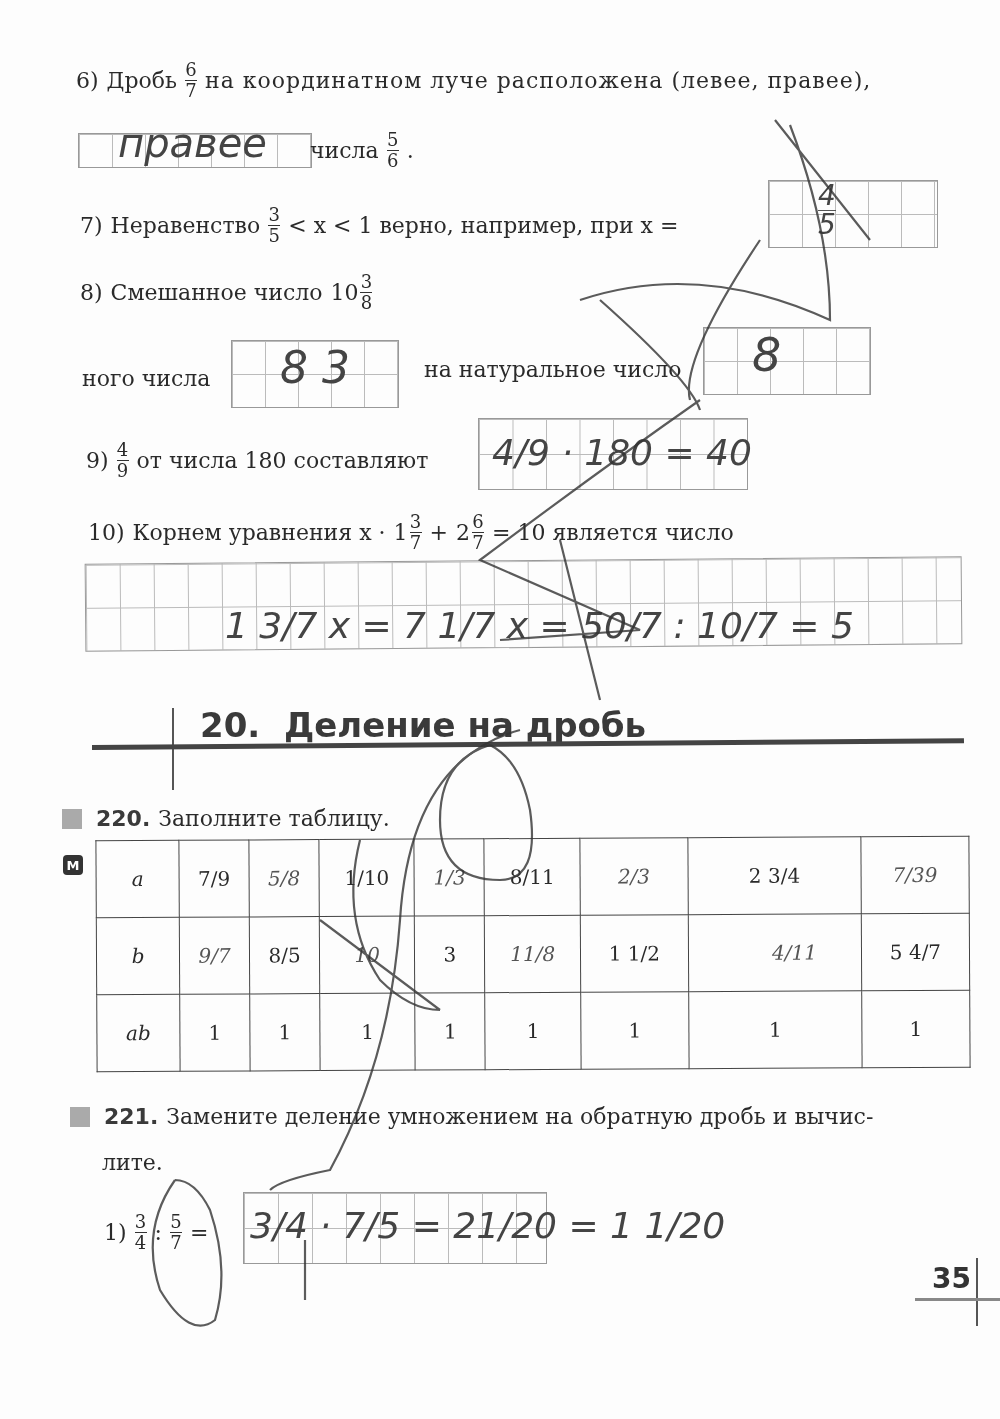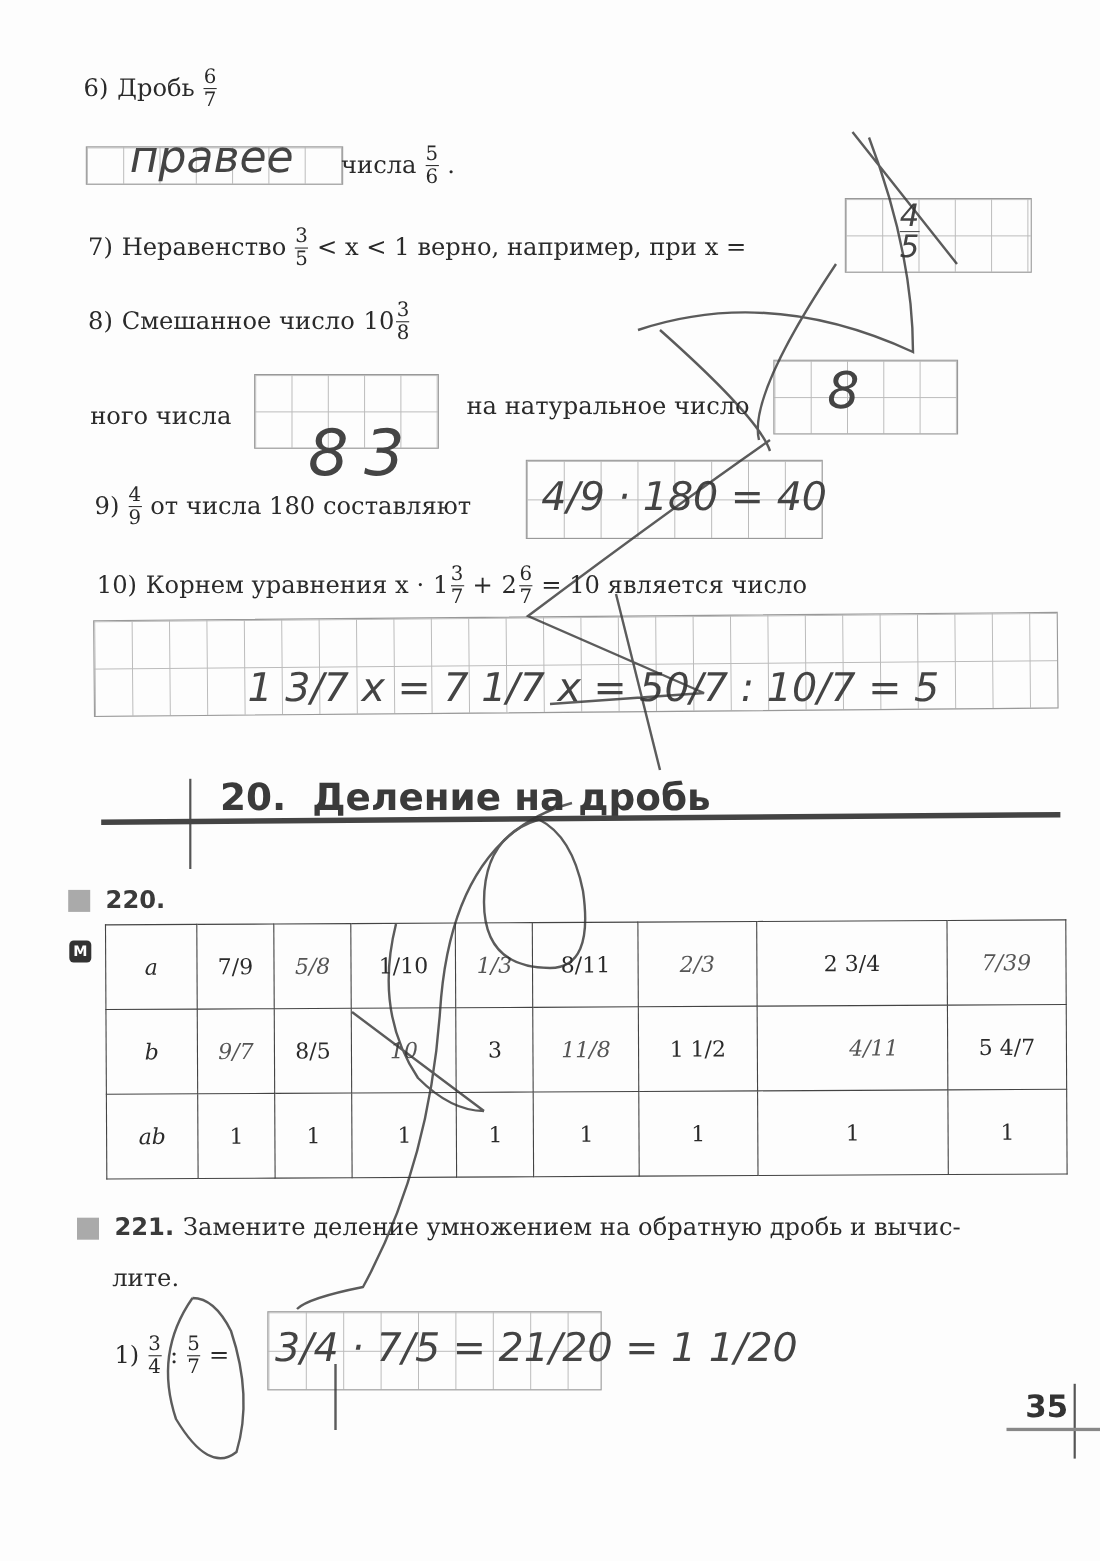--- a/index.html
+++ b/index.html
@@ -28,20 +28,21 @@
 <body>
 
 <div class="abs line" style="left:76px;top:60px;">
   <span>6)</span>
   <span>Дробь</span>
   <span class="frac">
     <span>6</span>
       <span class="bar"></span>
       <span>7</span>
   </span>
+  <span style="letter-spacing:1px;">на координатном луче расположена (левее, правее),</span>
 </div>
 <div class="grid" style="left:78px;top:133px;width:232px;height:33px;"></div>
 <div class="hw" style="left:118px;top:120px;font-size:40px;">правее</div>
 <div class="abs line" style="left:310px;top:130px;">
   <span>числа</span>
   <span class="frac">
     <span>5</span>
       <span class="bar"></span>
       <span>6</span>
   </span>
@@ -76,21 +77,21 @@
         <span>3</span>
         <span class="bar"></span>
         <span>8</span>
       </span>
   </span>
 </div>
 <div class="abs line" style="left:82px;top:366px;">
   <span>ного числа</span>
 </div>
 <div class="grid" style="left:231px;top:340px;width:166px;height:66px;"></div>
-<div class="hw" style="left:280px;top:342px;font-size:58px;letter-spacing:14px;margin-top:36px;">83</div>
+<div class="hw" style="left:280px;top:342px;font-size:44px;letter-spacing:14px;">83</div>
 <div class="abs line" style="left:424px;top:357px;align-items:center;">
   <span>на натуральное число</span>
 </div>
 <div class="grid" style="left:703px;top:327px;width:166px;height:66px;"></div>
 <div class="hw" style="left:752px;top:328px;font-size:46px;">8</div>
 
 <div class="abs line" style="left:86px;top:440px;">
   <span>9)</span>
   <span class="frac">
     <span>4</span>
@@ -129,20 +130,21 @@
 
 <div class="abs" style="left:172px;top:708px;width:2px;height:82px;background:#555;"></div>
 <div class="abs heading" style="left:200px;top:705px;">
   <span>20.</span>&nbsp;&nbsp;<span>Деление на дробь</span>
 </div>
 <div class="abs" style="left:92px;top:745px;width:872px;height:5px;background:#444;transform:rotate(-0.45deg);transform-origin:left;"></div>
 
 <div class="abs line" style="left:62px;top:806px;">
   <span class="task-marker"></span>
   <span class="task-num">220.</span>
+  <span>Заполните таблицу.</span>
 </div>
 <div class="abs badge-m" style="left:63px;top:855px;">M</div>
 
 <table class="tbl" style="left:96px;top:838px;width:874px;height:232px;transform:rotate(-0.3deg);">
   <tbody>
       <tr style="height:72px;">
     <td class="ital" style="width:80px;">a</td>
     <td>7/9</td>
     <td class="hw-cell" style="font-style:italic;color:#555;">5/8</td>
     <td>1/10</td>

